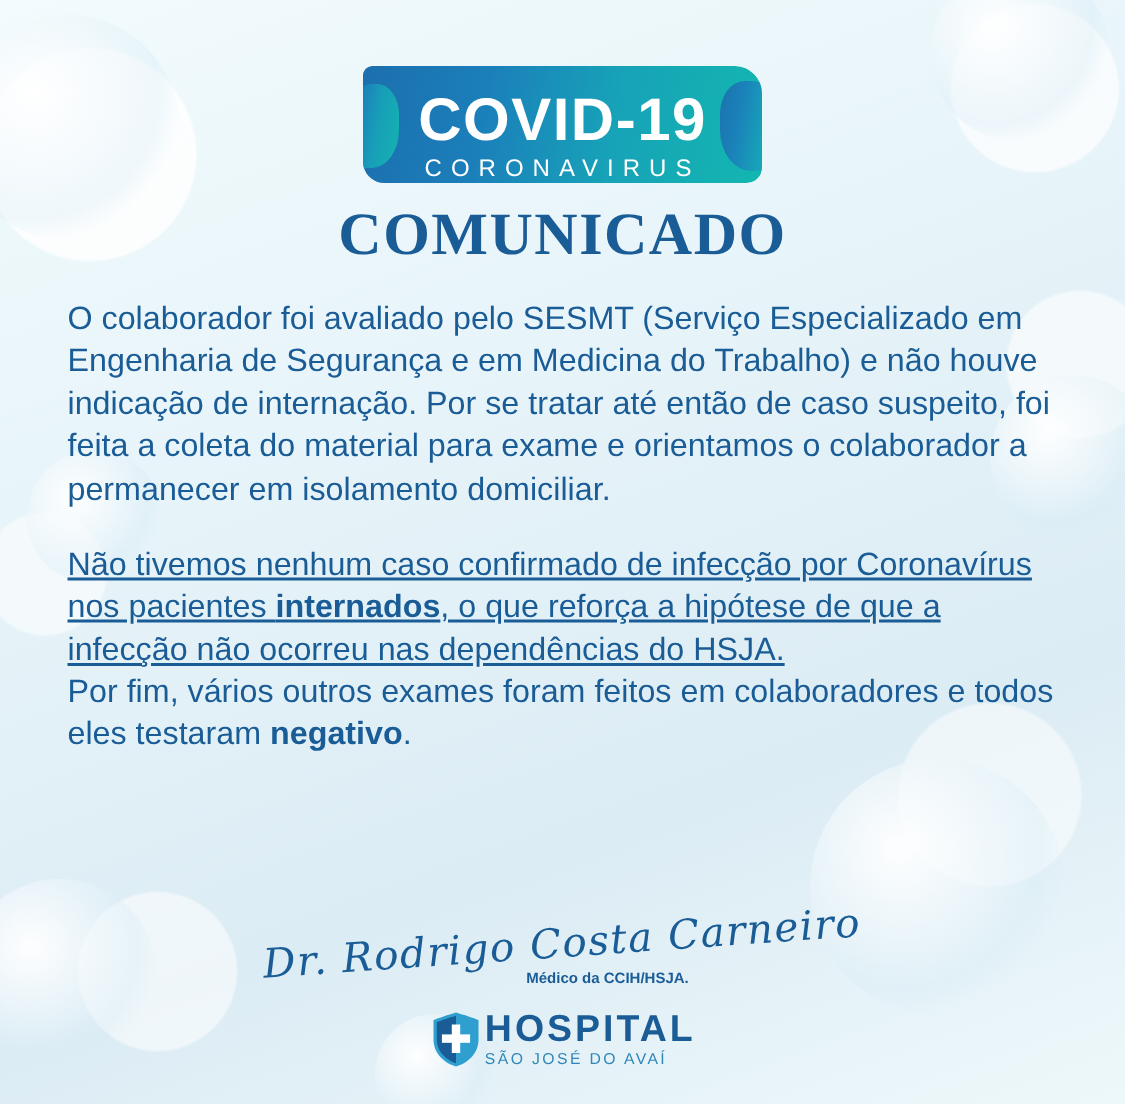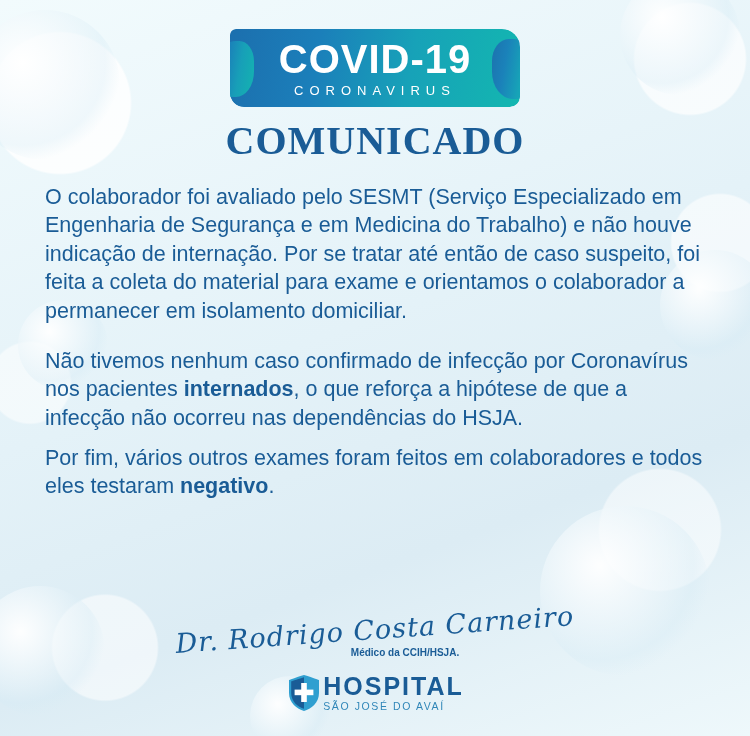--- a/index.html
+++ b/index.html
@@ -53,32 +53,32 @@
     box-sizing: border-box;
     padding: 18px 28px 10px 28px;
     display: flex;
     flex-direction: column;
     align-items: center;
   }
 
   
   .brush {
     position: relative;
-    width: 290px;
+    width: 266px;
     height: 78px;
-    margin-top: 11px;
+    margin-top: 26px;
     background: linear-gradient(100deg, #1c6fae 0%, #1b7fba 30%, #17a2b8 62%, #13b7b0 100%);
     border-radius: 6px 18px 10px 14px;
     box-shadow: 0 0 0 0 rgba(0,0,0,0);
     -webkit-mask-image:
       radial-gradient(ellipse 70% 120% at 2% 50%, #000 60%, transparent 100%),
       linear-gradient(#000, #000);
     display: flex;
     flex-direction: column;
-    justify-content: center;
+    justify-content: flex-end;
     align-items: center;
   }
   .brush::before,
   .brush::after {
     content: "";
     position: absolute;
     background: inherit;
     border-radius: 50%;
     opacity: .95;
   }
@@ -93,21 +93,21 @@
   .brush-title {
     font-size: 40px;
     font-weight: bold;
     letter-spacing: 1px;
     color: #ffffff;
     line-height: 1;
     position: relative;
     z-index: 2;
   }
   .brush-sub {
-    font-size: 13px;
+    font-size: 16px;
     letter-spacing: 6px;
     color: #ffffff;
     margin-top: 4px;
     position: relative;
     z-index: 2;
   }
 
   .headline {
     margin-top: 14px;
     font-size: 40px;
@@ -128,21 +128,21 @@
   .body {
     width: 660px;
     margin-top: 22px;
     color: #1a5c96;
     font-size: 21.5px;
     line-height: 1.32;
     text-align: left;
   }
   .para { margin: 0 0 22px 0; }
   .para:last-child { margin-bottom: 12px; }
-  .para.tight { margin-bottom: 12px; }
+  .para.tight { margin-bottom: 0; text-decoration: underline; }
   .para b { font-weight: bold; }
 
   
   .signature-wrap {
     margin-top: auto;
     width: 100%;
     display: flex;
     flex-direction: column;
     align-items: center;
   }

